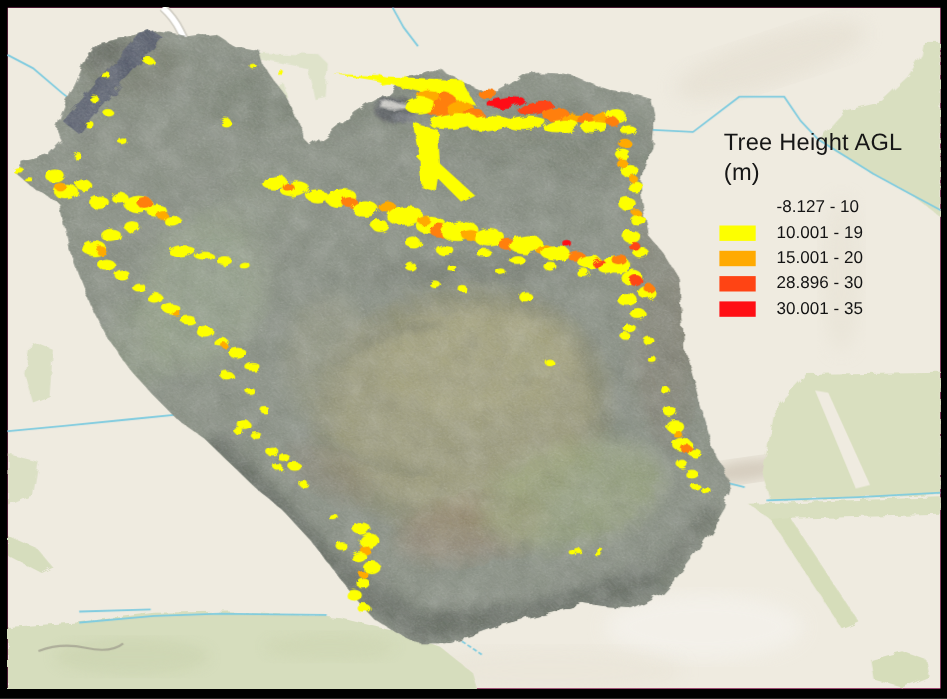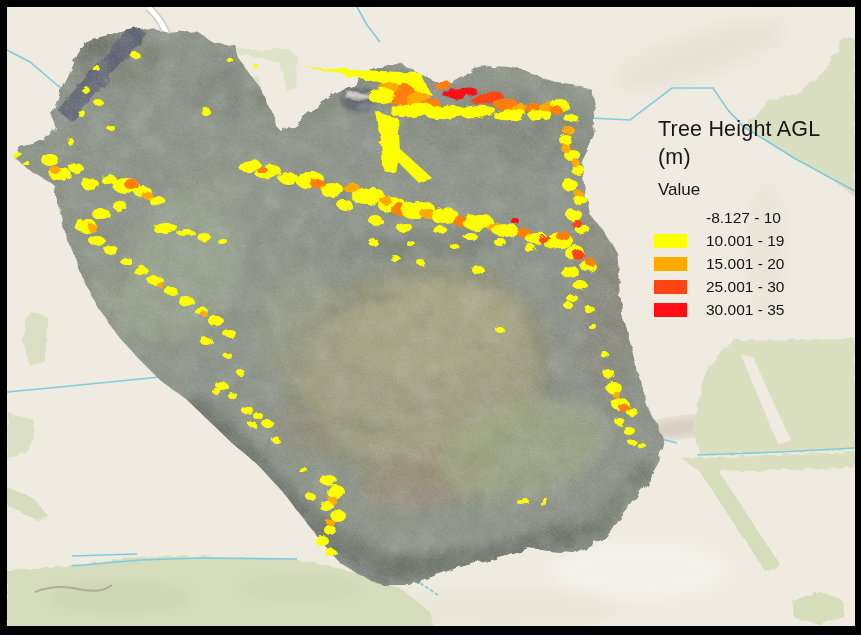--- a/index.html
+++ b/index.html
@@ -312,37 +312,36 @@
           <ellipse cx="520" cy="502" rx="3" ry="2" fill="#fdff00"></ellipse>
           <ellipse cx="543" cy="503" rx="3" ry="2" fill="#fdff00"></ellipse>
         </g>
     </svg>
 
     <div class="legend">
       <div class="legend-title">
         <div>Tree Height AGL</div>
         <div>(m)</div>
       </div>
-      <div class="legend-field">Value</div>
       <div class="legend-rows">
         <div class="legend-row">
           <span class="swatch empty"></span>
           <span class="legend-label">-8.127 - 10</span>
         </div>
         <div class="legend-row">
           <span class="swatch" style="background: rgb(253, 255, 0);"></span>
           <span class="legend-label">10.001 - 19</span>
         </div>
         <div class="legend-row">
           <span class="swatch" style="background: rgb(255, 170, 1);"></span>
           <span class="legend-label">15.001 - 20</span>
         </div>
         <div class="legend-row">
           <span class="swatch" style="background: rgb(255, 68, 20);"></span>
-          <span class="legend-label">25.001 - 30</span>
+          <span class="legend-label">28.896 - 30</span>
         </div>
         <div class="legend-row">
           <span class="swatch" style="background: rgb(255, 15, 20);"></span>
           <span class="legend-label">30.001 - 35</span>
         </div>
       </div>
     </div>
 
   </div>
 </div>

